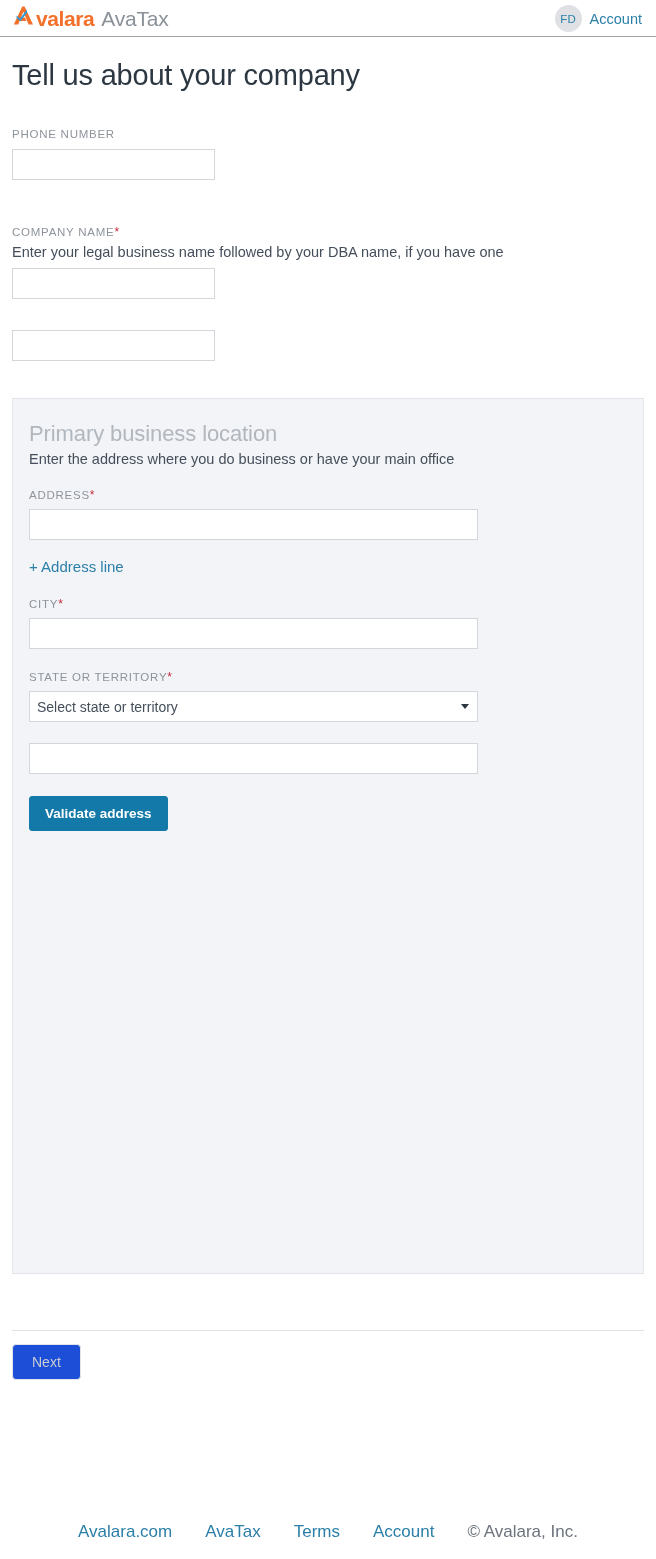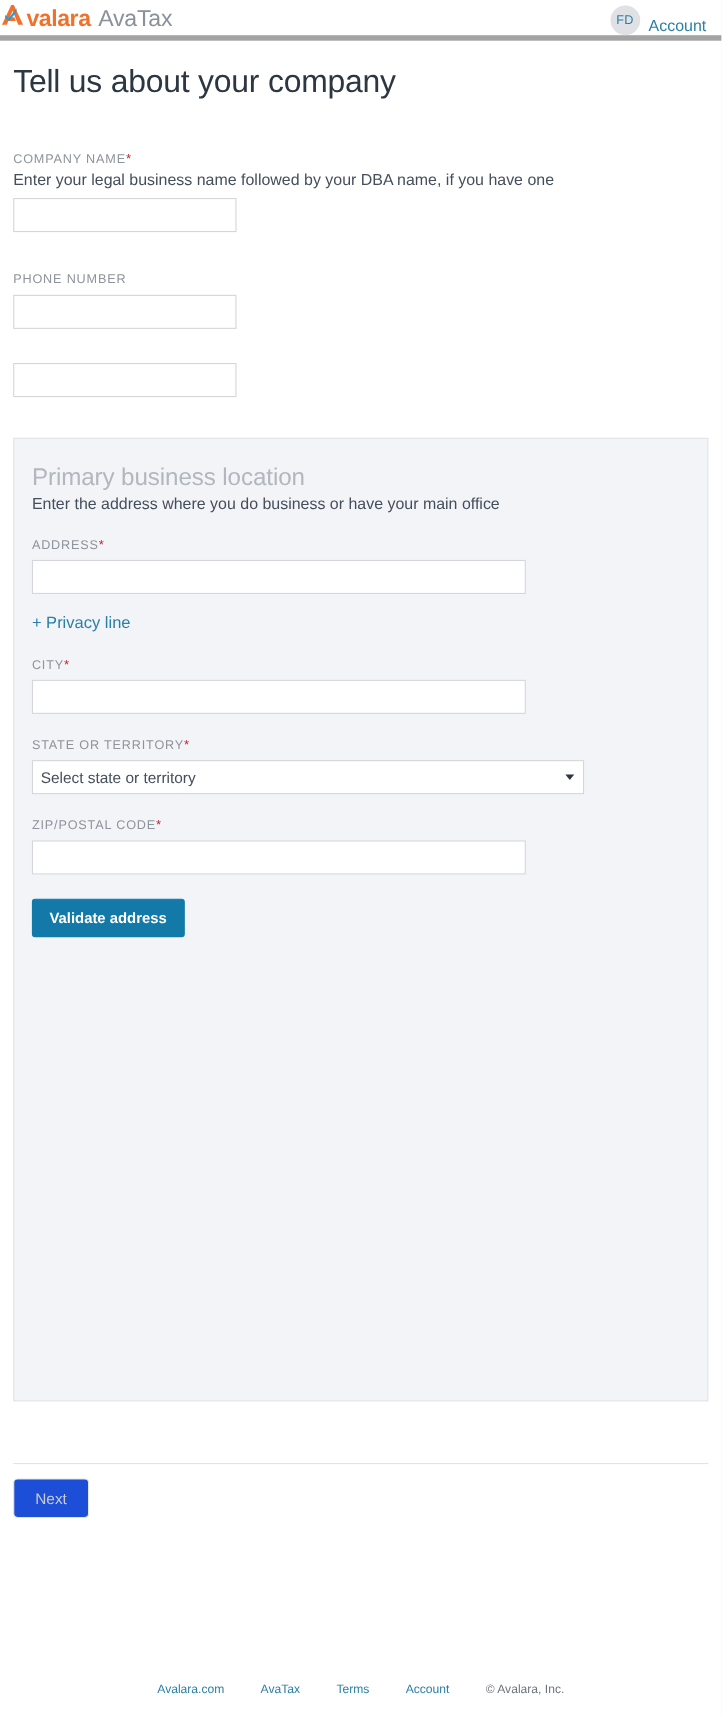--- a/index.html
+++ b/index.html
@@ -10,24 +10,24 @@
     background: #ffffff;
     font-family: "Liberation Sans", sans-serif;
     color: #3b444f;
     overflow: hidden;
     position: relative;
   }
 
   
   .topbar {
     height: 37px;
-    border-bottom: 5px solid #a3a3a3;
+    border-bottom: 1px solid #a3a3a3;
     display: flex;
     align-items: center;
-    padding: 0 0;
+    padding: 0 12px;
     position: relative;
   }
   .logo-wrap {
     display: flex;
     align-items: baseline;
     height: 26px;
   }
   .logo-mark {
     display: block;
   }
@@ -45,21 +45,21 @@
     font-weight: 400;
     margin-left: 7px;
     letter-spacing: -0.2px;
     line-height: 1;
   }
   .account-area {
     position: absolute;
     right: 14px;
     top: 5px;
     display: flex;
-    align-items: flex-end;
+    align-items: center;
     gap: 8px;
   }
   .avatar {
     width: 27px;
     height: 27px;
     border-radius: 50%;
     background: #dfe1e4;
     color: #2b7fa8;
     font-size: 11.5px;
     display: flex;
@@ -147,21 +147,21 @@
     display: inline-block;
     color: #2b7fa8;
     font-size: 15px;
     margin-top: 18px;
     text-decoration: none;
     cursor: pointer;
   }
 
   .select-wrap {
     position: relative;
-    width: 502px;
+    width: 449px;
     margin-top: 7px;
   }
   select.state-select {
     width: 100%;
     height: 31px;
     border: 1px solid #d3d6da;
     background: #ffffff;
     font-size: 14px;
     color: #454f5b;
     padding: 4px 24px 4px 7px;
@@ -215,21 +215,21 @@
 
   .site-footer {
     position: absolute;
     left: 0;
     right: 0;
     bottom: 17px;
     display: flex;
     justify-content: center;
     align-items: center;
     gap: 33px;
-    font-size: 11px;
+    font-size: 17px;
   }
   .site-footer a {
     color: #2b7fa8;
     text-decoration: none;
     cursor: pointer;
   }
   .copyright { color: #6d747d; }
 </style>
 </head>
 <body>
@@ -248,70 +248,69 @@
     <span class="avatar">FD</span>
     <a class="account-link">Account</a>
   </div>
 </div>
 
 <div class="page">
 
   <h1 class="page-title">Tell us about your company</h1>
 
   
+  <div class="field-block sp-phone">
+    <label class="field-label"><span>PHONE NUMBER</span><span class="req"></span></label>
+    <input class="text-input narrow" type="text" placeholder="" style="">
+  </div>
+
+  
   <div class="field-block sp-company">
     <label class="field-label"><span>COMPANY NAME</span><span class="req">*</span></label>
     <div class="field-help">Enter your legal business name followed by your DBA name, if you have one</div>
-    <input class="text-input narrow" type="text" placeholder="" style="">
-  </div>
-
-  
-  <div class="field-block sp-phone">
-    <label class="field-label"><span>PHONE NUMBER</span><span class="req"></span></label>
     <input class="text-input narrow" type="text" placeholder="" style="">
   </div>
 
   
   <div class="field-block sp-ein">
     <input class="text-input narrow" type="text" placeholder="" style="">
   </div>
 
   
   <div class="panel">
     <h2 class="panel-title">Primary business location</h2>
     <div class="panel-sub">Enter the address where you do business or have your main office</div>
 
     
     <div class="field-block">
       <label class="field-label"><span>ADDRESS</span><span class="req">*</span></label>
       <input class="text-input" type="text" placeholder="" style="">
     </div>
 
-    <a class="addr-line-link">+ Privacy line</a>
+    <a class="addr-line-link">+ Address line</a>
 
     
     <div class="field-block">
       <label class="field-label"><span>CITY</span><span class="req">*</span></label>
       <input class="text-input" type="text" placeholder="" style="">
     </div>
 
     
     <div class="field-block">
       <label class="field-label"><span>STATE OR TERRITORY</span><span class="req">*</span></label>
       <div class="select-wrap">
         <select class="state-select">
           <option>Select state or territory</option>
         </select>
         <span class="select-caret"></span>
       </div>
     </div>
 
     
     <div class="field-block">
-      <label class="field-label"><span>ZIP/POSTAL CODE</span><span class="req">*</span></label>
       <input class="text-input" type="text" placeholder="" style="">
     </div>
 
     <button class="validate-btn">Validate address</button>
   </div>
 
   <hr class="divider">
 
   <button class="next-btn" disabled="">Next</button>
 </div>

